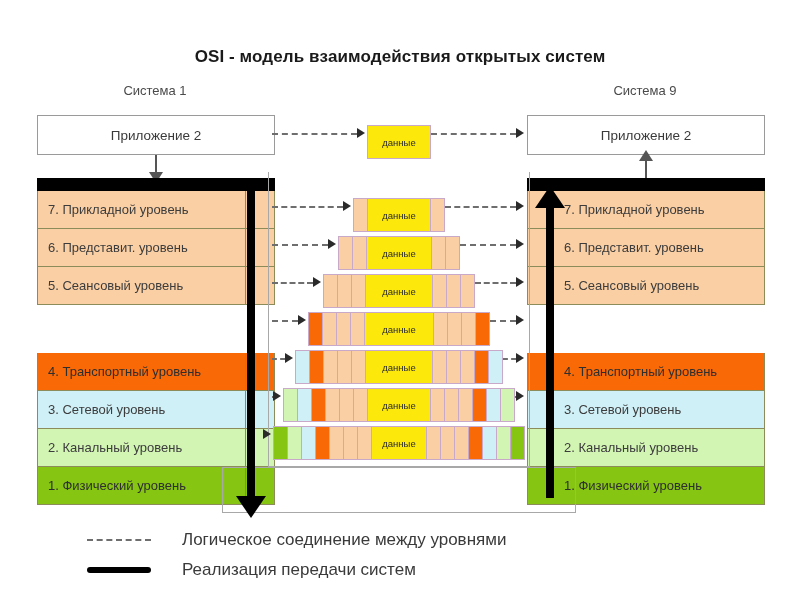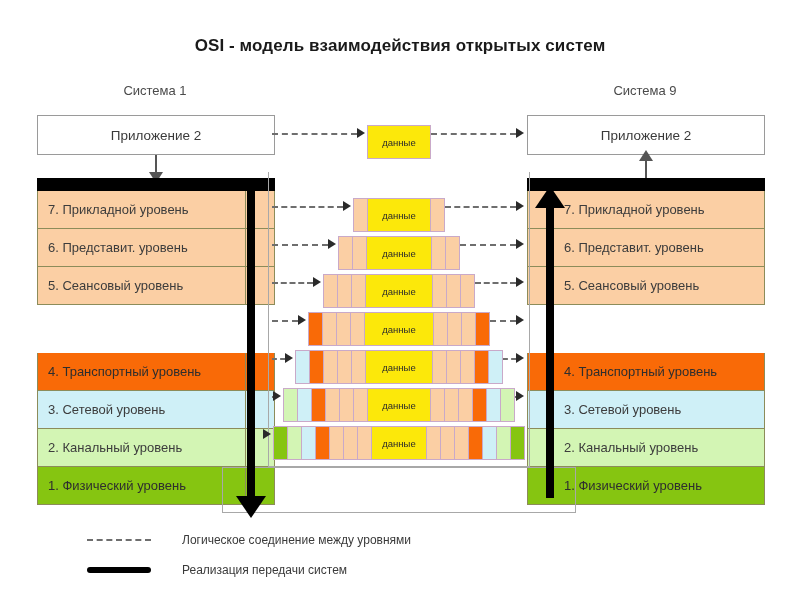--- a/index.html
+++ b/index.html
@@ -11,21 +11,21 @@
     color:#3a3a3a;
     overflow:hidden;
     position:relative;
   }
   #stage{position:absolute;left:0;top:0;width:800px;height:600px;}
 
   .abs{position:absolute;}
 
   
   #title{
-    left:0;top:36px;width:800px;
+    left:0;top:47px;width:800px;
     text-align:center;
     font-size:17px;font-weight:bold;color:#1a1a1a;
     letter-spacing:.1px;
   }
 
   
   .sys-cap{
     font-size:13px;color:#4a4a4a;
     top:83px;width:240px;text-align:center;
   }
@@ -155,21 +155,21 @@
   .seg.cyan{background:#CFF0F7;}
   .seg.lgreen{background:#D3F5B4;}
   .seg.green{background:#86C511;}
 
   
   #legend{left:80px;top:525px;width:560px;}
   .leg-row{display:flex;align-items:center;height:30px;}
   .leg-mark{width:78px;display:flex;align-items:center;justify-content:center;}
   .leg-dash{width:64px;height:0;border-top:2px dashed #6e6e6e;}
   .leg-solid{width:64px;height:6px;background:#000000;border-radius:3px;}
-  .leg-text{font-size:12px;color:#3a3a3a;padding-left:24px;}
+  .leg-text{font-size:17px;color:#3a3a3a;padding-left:24px;}
 </style>
 </head>
 <body>
 
 <div id="stage">
 
   <div class="abs" id="title">OSI - модель взаимодействия открытых систем</div>
 
   <div class="abs sys-cap" id="sys1">Система 1</div>
   <div class="abs sys-cap" id="sys2">Система 9</div>

